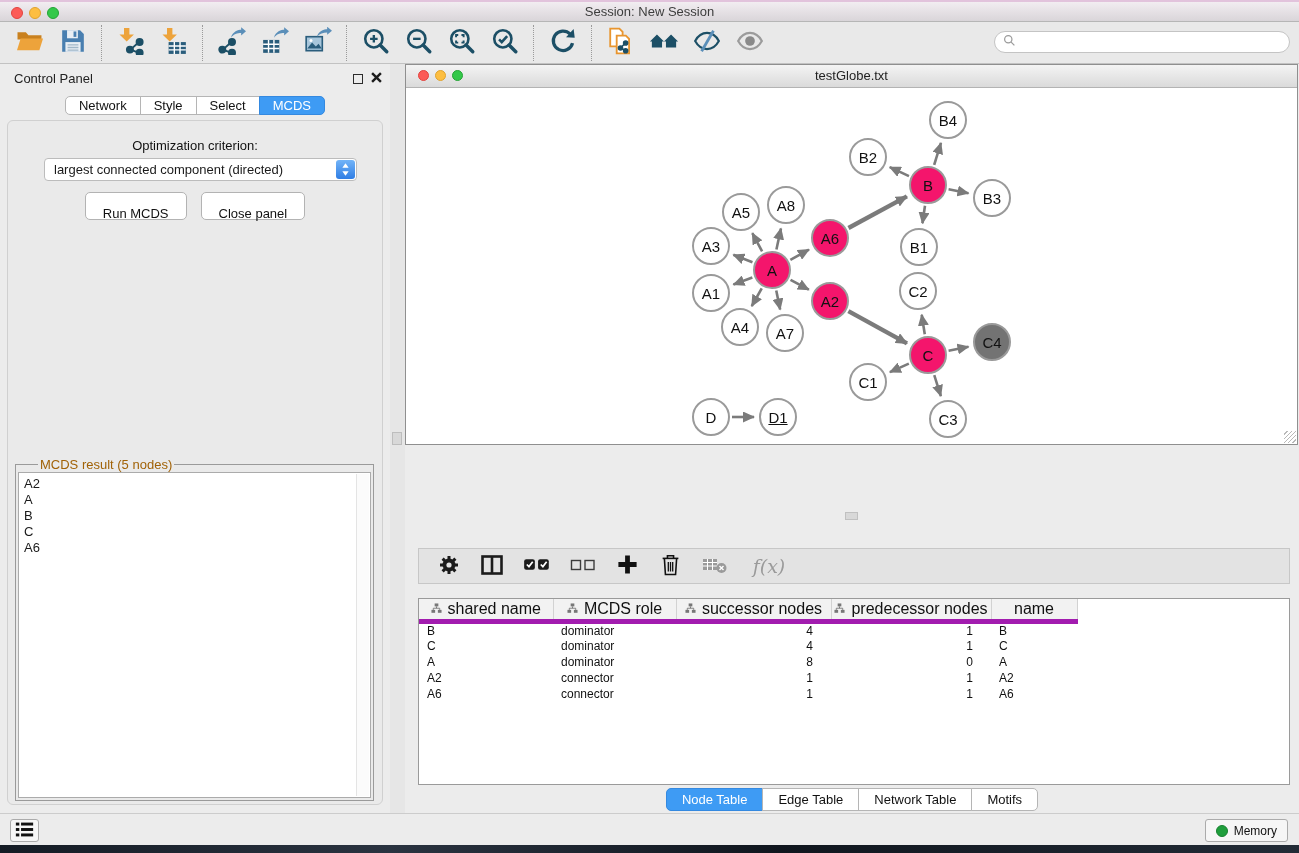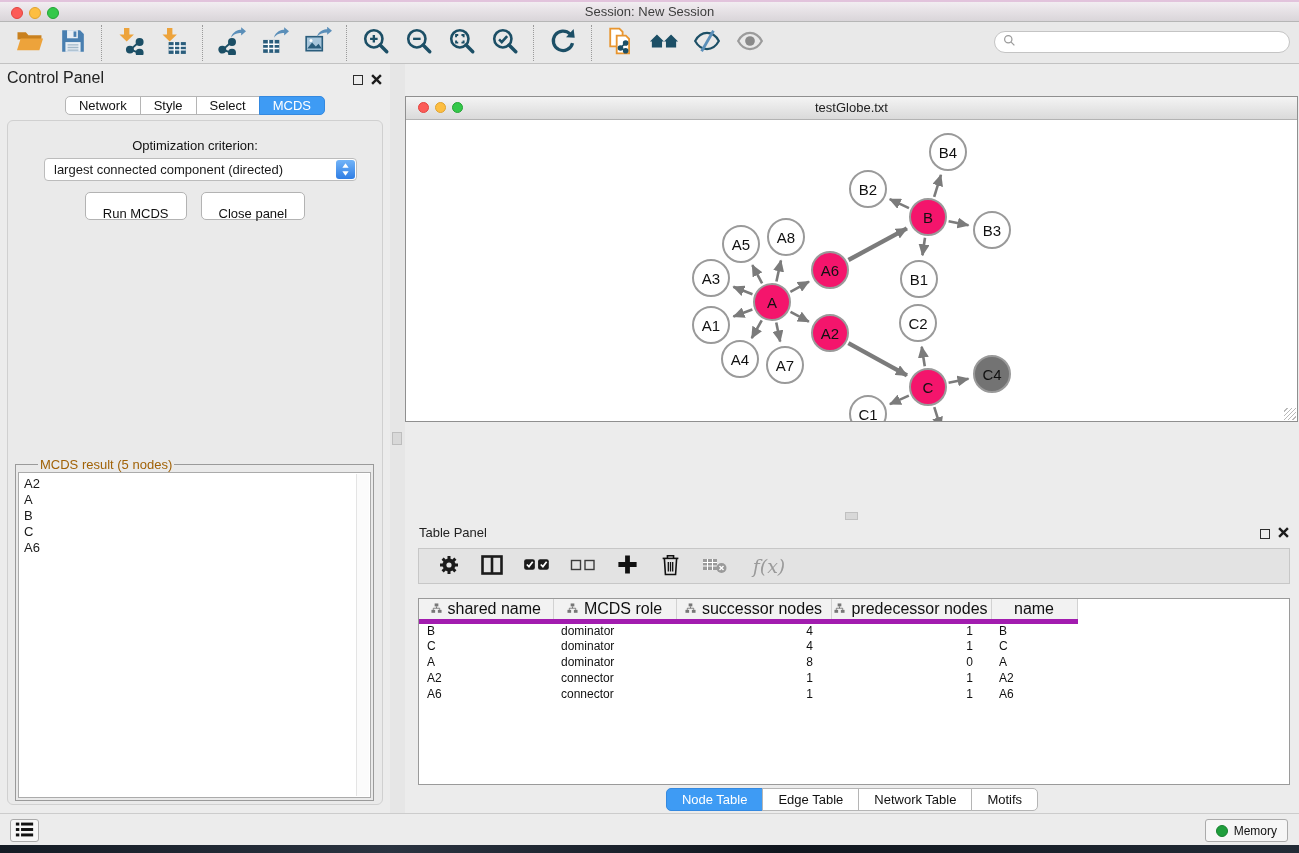--- a/index.html
+++ b/index.html
@@ -20,21 +20,21 @@
     border-bottom:1px solid #c2c2c2; display:flex; align-items:center; padding-left:8px; }
   .tbtn { width:43px; height:38px; display:flex; align-items:center; justify-content:center;
     background:none; border:none; cursor:default; }
   .tsep { width:1px; height:36px; border-left:1px dotted #9a9a9a; margin:0 7px; }
   .search-wrap { position:absolute; right:9px; top:9px; width:296px; height:22px; background:#fff;
     border:1px solid #c4c4c4; border-radius:11px; display:flex; align-items:center; padding:0 8px; }
   .search-wrap input { border:none; outline:none; flex:1; font-size:12px; background:transparent; margin-left:5px; }
 
   
   .control-panel { position:absolute; left:0; top:64px; width:390px; bottom:40px; background:#ececec; }
-  .cp-header { height:28px; display:flex; align-items:center; padding:0 7px; font-size:16px; color:#222; }
+  .cp-header { height:28px; display:flex; align-items:center; padding:0 14px; font-size:13px; color:#222; }
   .winbtns { position:absolute; top:7px; right:8px; display:flex; align-items:center; gap:8px; }
   .wb-float { width:10px; height:10px; border:1.5px solid #2c2c2c; display:inline-block; }
   .cp-tabs { position:absolute; top:32px; left:0; right:0; display:flex; justify-content:center; z-index:3; }
   .seg { font-size:13px; padding:1px 13px; background:#fff; border:1px solid #b5b5b5; margin-left:-1px; color:#111; }
   .seg:first-child { border-radius:5px 0 0 5px; margin-left:0; }
   .seg:last-child { border-radius:0 5px 5px 0; }
   .seg.active { background:#3e9bf4; border-color:#3489e0; color:#fff; }
   .cp-body { position:absolute; top:56px; left:7px; right:7px; bottom:8px; background:#eaeaea;
     border:1px solid #d0d0d0; border-radius:6px; }
   .opt-label { margin-top:17px; text-align:center; font-size:13px; color:#111; }
@@ -53,22 +53,22 @@
     border:1px solid #ababab; font-size:13px; line-height:16px; padding:3px 0 0 5px; overflow:hidden; }
   .scroll-track { position:absolute; top:1px; bottom:1px; right:1px; width:13px; background:#fbfbfb;
     border-left:1px solid #e4e4e4; }
 
   
   .v-divider { position:absolute; left:390px; top:64px; width:15px; bottom:40px; background:#e6e6e6; }
   .v-handle { position:absolute; left:2px; top:368px; width:10px; height:13px; background:#d8d8d8;
     border:1px solid #bdbdbd; }
 
   
-  .net-window { position:absolute; left:405px; top:64px; width:893px; height:326px; background:#fff;
-    border:1px solid #8f8f8f;margin-top:32px; }
+  .net-window { position:absolute; left:405px; top:64px; width:893px; height:381px; background:#fff;
+    border:1px solid #8f8f8f; }
   .net-titlebar { height:23px; background:linear-gradient(#f4f4f4,#dadada); border-bottom:1px solid #b3b3b3; position:relative; }
   .net-titlebar .tl { top:5px; width:11px; height:11px; }
   .net-title { text-align:center; font-size:13px; line-height:22px; color:#222; }
   .net-canvas { position:absolute; left:0; right:0; top:23px; bottom:0; background:#fff; overflow:hidden; }
   .net-canvas svg { position:absolute; left:0; top:0; }
   .gnode { position:absolute; width:38px; height:38px; border-radius:50%; background:#fff;
     border:2px solid #9a9a9a; display:flex; align-items:center; justify-content:center;
     font-size:15px; color:#111; }
   .corner-grip { position:absolute; right:1px; bottom:1px; width:12px; height:12px;
     background:repeating-linear-gradient(135deg,transparent 0 2px,#b9b9b9 2px 3px); }
@@ -383,29 +383,20 @@
       <div class="gnode" style="left: 523px; top: 312px; background: rgb(255, 255, 255);">C3</div>
       <div class="gnode" style="left: 286px; top: 310px; background: rgb(255, 255, 255);">D</div>
       <div class="gnode" style="left: 353px; top: 310px; background: rgb(255, 255, 255); text-decoration: underline;">D1</div>
     </div>
   <div class="corner-grip"></div>
 </div>
 
 <div class="h-handle"></div>
 
 <div class="table-panel">
-  <div class="tp-header">
-    <span>Table Panel</span>
-    <span class="winbtns" style="top:9px; right:10px;">
-      <span class="wb-float"></span>
-      <span><svg width="11" height="11" viewBox="0 0 10 10">
-            <path d="M1 1l8 8M9 1 1 9" stroke="#1c1c1c" stroke-width="2.2"></path>
-          </svg></span>
-    </span>
-  </div>
   <div class="tp-toolbar">
     <button class="tp-tbtn">
         <span>
       <svg width="24" height="24" viewBox="0 0 24 24">
             <g stroke="#1b1b1b" stroke-width="3">
               <path d="M12 3v18M3 12h18M5.6 5.6l12.8 12.8M18.4 5.6 5.6 18.4"></path>
             </g>
             <circle cx="12" cy="12" r="6.5" fill="#1b1b1b"></circle>
             <circle cx="12" cy="12" r="2.6" fill="#e3e3e3"></circle>
           </svg></span>

